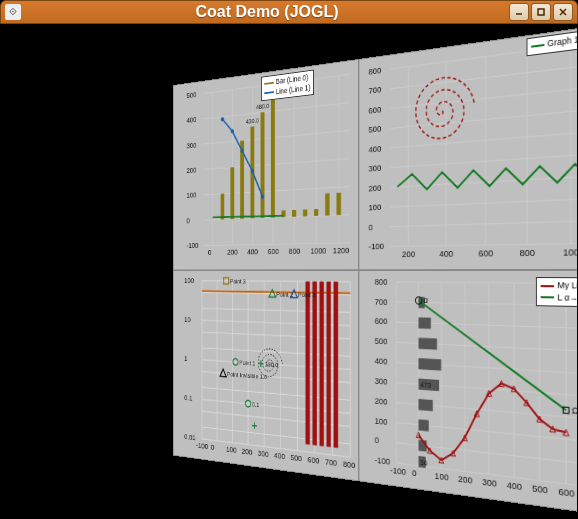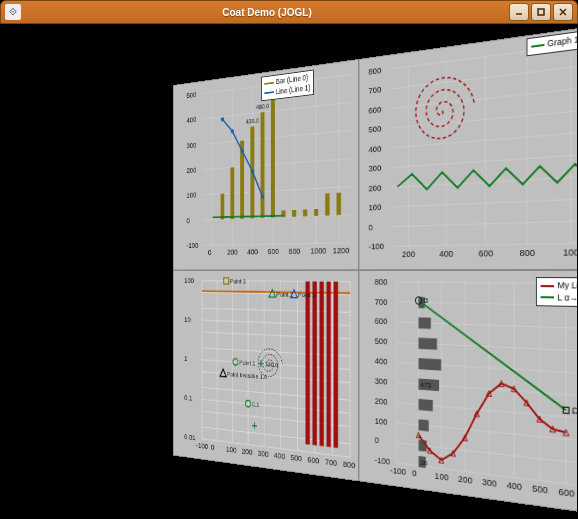--- a/index.html
+++ b/index.html
@@ -36,21 +36,21 @@
     margin-right: 6px;
     display: flex;
     align-items: center;
     justify-content: center;
     font-size: 10px;
     color: #333;
   }
   .titlebar .spacer-left { flex: 1; }
   .titlebar .title {
     color: #fff;
-    font-size: 10px;
+    font-size: 16px;
     font-weight: bold;
     text-shadow: 0 1px 1px rgba(0,0,0,0.4);
   }
   .titlebar .spacer-right { flex: 1; }
   .titlebar .winbtn {
     width: 18px; height: 16px;
     margin-left: 2px;
     background: linear-gradient(to bottom, #f5e8d8, #e0c8a8);
     border: 1px solid #8a5a20;
     border-radius: 3px;

